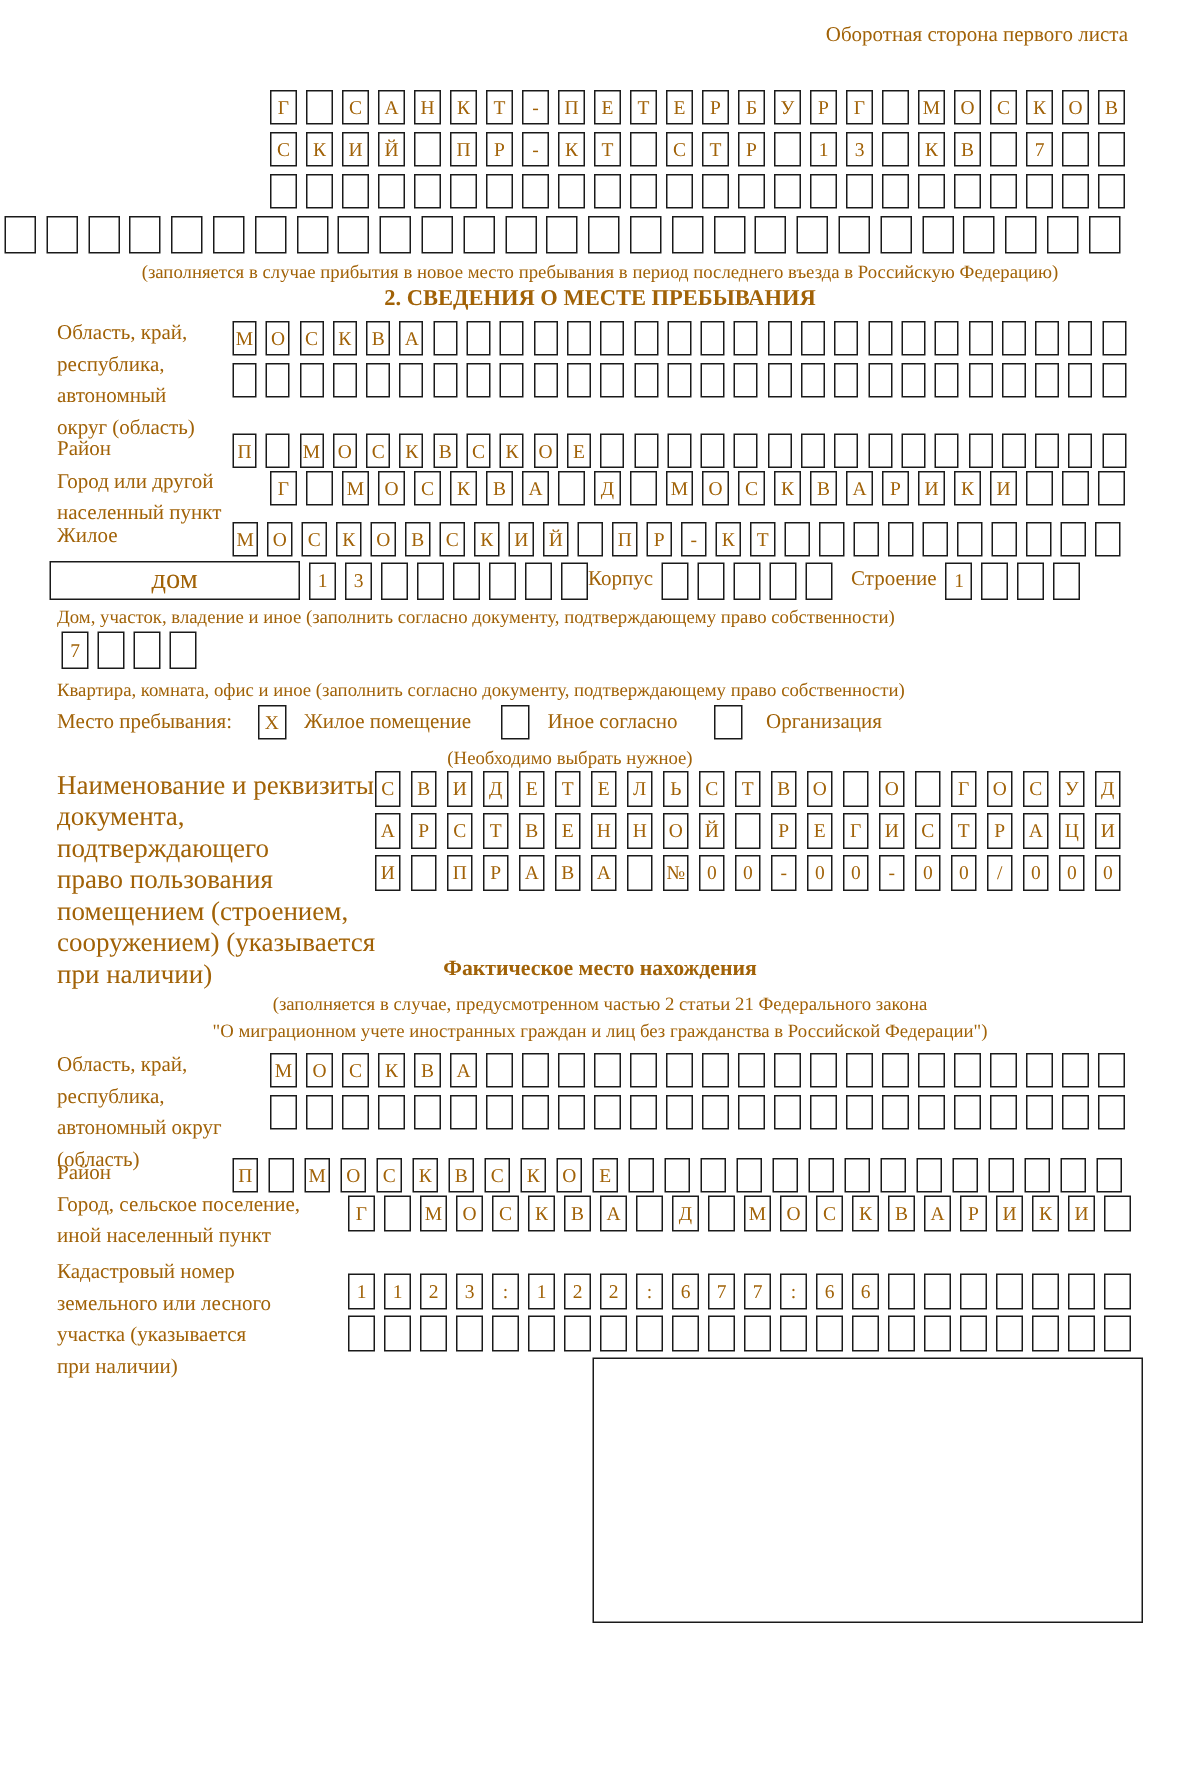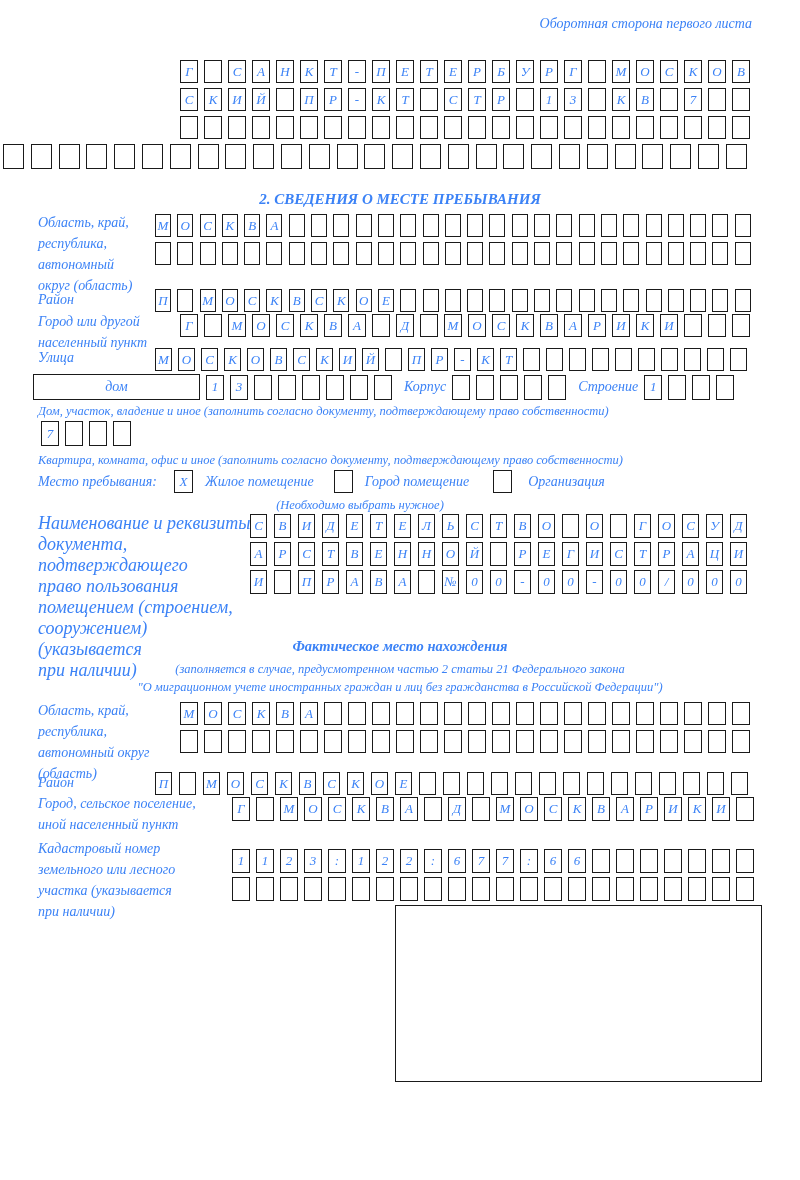--- a/index.html
+++ b/index.html
@@ -1,20 +1,19 @@
 <!DOCTYPE html>
 <html><head>
 <meta charset="utf-8">
 <style>
   html,body{margin:0;padding:0;background:#ffffff;}
   .page{
     position:relative;width:800px;height:1180px;background:#ffffff;
-    font-family:"Liberation Serif","DejaVu Serif",serif;color:#3b82f6;
+    font-family:"Liberation Serif","DejaVu Serif",serif;color:#a16207;
     overflow:hidden;
-    font-style:italic;
   }
   .abs{position:absolute;}
   .lbl{font-size:14px;line-height:21px;white-space:pre-line;}
   .cap{font-size:12.5px;}
   .title{font-size:15px;font-weight:bold;}
   .center{text-align:center;}
   .cells{display:flex;align-items:flex-start;}
   .cell{
     display:flex;align-items:center;justify-content:center;flex:0 0 auto;
     border:1.6px solid #1a1a1a;font-size:13px;background:#fff;box-sizing:border-box;
@@ -22,21 +21,21 @@
   .r24 .cell,.r24b .cell{width:18px;height:23px;} .r24,.r24b{gap:6px;}
   .r27w .cell{width:21px;height:25px;} .r27w{gap:6.8px;}
   .r27 .cell{width:16px;height:23px;} .r27{gap:6.3px;}
   .r26 .cell{width:17px;height:23px;} .r26{gap:6px;}
   .r25 .cell{width:17px;height:23px;} .r25{gap:7px;}
   .r22 .cell{width:18px;height:24px;} .r22{gap:6px;}
   .r21 .cell{width:17px;height:24px;} .r21{gap:7px;}
   .rS .cell{width:18px;height:25px;} .rS{gap:6px;}
   .wbox{
     border:1.6px solid #1a1a1a;display:flex;align-items:center;justify-content:center;
-    font-size:14px;box-sizing:border-box;background:#fff;
+    font-size:19px;box-sizing:border-box;background:#fff;
   }
   .inline-lbl{font-size:14px;display:flex;align-items:center;}
   .cbox{
     width:19px;height:23px;border:1.6px solid #1a1a1a;display:inline-flex;
     align-items:center;justify-content:center;font-size:13px;box-sizing:border-box;background:#fff;
   }
   .flexrow{display:flex;align-items:center;}
   .stamp{border:1.8px solid #1a1a1a;background:#fff;}
 </style>
 </head>
@@ -146,20 +145,21 @@
       <span class="cell"></span>
       <span class="cell"></span>
       <span class="cell"></span>
       <span class="cell"></span>
       <span class="cell"></span>
       <span class="cell"></span>
       <span class="cell"></span>
       <span class="cell"></span>
       <span class="cell"></span>
     </div>
+  <div class="abs cap center" style="left:0;top:174px;width:800px;">(заполняется в случае прибытия в новое место пребывания в период последнего въезда в Российскую Федерацию)</div>
 
   <div class="abs title center" style="left:0;top:191px;width:800px;">2. СВЕДЕНИЯ О МЕСТЕ ПРЕБЫВАНИЯ</div>
 
   <div class="abs lbl" style="left:38px;top:212px;width:120px;">Область, край,
 республика,
 автономный
 округ (область)</div>
   <div class="abs cells r27" style="left:155px;top:214px;">
       <span class="cell">М</span>
       <span class="cell">О</span>
@@ -272,21 +272,21 @@
       <span class="cell">А</span>
       <span class="cell">Р</span>
       <span class="cell">И</span>
       <span class="cell">К</span>
       <span class="cell">И</span>
       <span class="cell"></span>
       <span class="cell"></span>
       <span class="cell"></span>
     </div>
 
-  <div class="abs lbl" style="left:38px;top:347px;">Улица</div>
+  <div class="abs lbl" style="left:38px;top:347px;">Жилое</div>
   <div class="abs cells r26" style="left:155px;top:348px;">
       <span class="cell">М</span>
       <span class="cell">О</span>
       <span class="cell">С</span>
       <span class="cell">К</span>
       <span class="cell">О</span>
       <span class="cell">В</span>
       <span class="cell">С</span>
       <span class="cell">К</span>
       <span class="cell">И</span>
@@ -314,21 +314,21 @@
     <div class="cells rS" style="margin-left:6px;">
         <span class="cell">1</span>
         <span class="cell">3</span>
         <span class="cell"></span>
         <span class="cell"></span>
         <span class="cell"></span>
         <span class="cell"></span>
         <span class="cell"></span>
         <span class="cell"></span>
       </div>
-    <div class="inline-lbl" style="margin-left:12px;text-align:center;">Корпус</div>
+    <div class="inline-lbl" style="margin-left:0;text-align:center;">Корпус</div>
     <div class="cells rS" style="margin-left:6px;">
         <span class="cell"></span>
         <span class="cell"></span>
         <span class="cell"></span>
         <span class="cell"></span>
         <span class="cell"></span>
       </div>
     <div class="inline-lbl" style="margin-left:12px;">Строение</div>
     <div class="cells rS" style="margin-left:6px;">
         <span class="cell">1</span>
@@ -347,25 +347,25 @@
         <span class="cell"></span>
       </div>
   </div>
   <div class="abs cap" style="left:38px;top:453px;">Квартира, комната, офис и иное (заполнить согласно документу, подтверждающему право собственности)</div>
 
   <div class="abs flexrow" style="left:38px;top:470px;">
     <span class="inline-lbl">Место пребывания:</span>
     <span class="cbox" style="margin-left:17px;">X</span>
     <span class="inline-lbl" style="margin-left:12px;">Жилое помещение</span>
     <span class="cbox" style="margin-left:20px;"></span>
-    <span class="inline-lbl" style="margin-left:12px;">Город помещение</span>
+    <span class="inline-lbl" style="margin-left:12px;">Иное согласно</span>
     <span class="cbox" style="margin-left:24px;"></span>
     <span class="inline-lbl" style="margin-left:16px;">Организация</span>
   </div>
-  <div class="abs cap" style="left:0;top:498px;width:720px;text-align:center;">(Необходимо выбрать нужное)</div>
+  <div class="abs cap" style="left:0;top:498px;width:720px;text-align:center;padding-left:20px;">(Необходимо выбрать нужное)</div>
 
   <div class="abs lbl" style="left:38px;top:513px;width:215px;font-size:18px;">Наименование и реквизиты
 документа, подтверждающего
 право пользования
 помещением (строением,
 сооружением) (указывается
 при наличии)</div>
   <div class="abs cells r21" style="left:250px;top:514px;">
       <span class="cell">С</span>
       <span class="cell">В</span>

